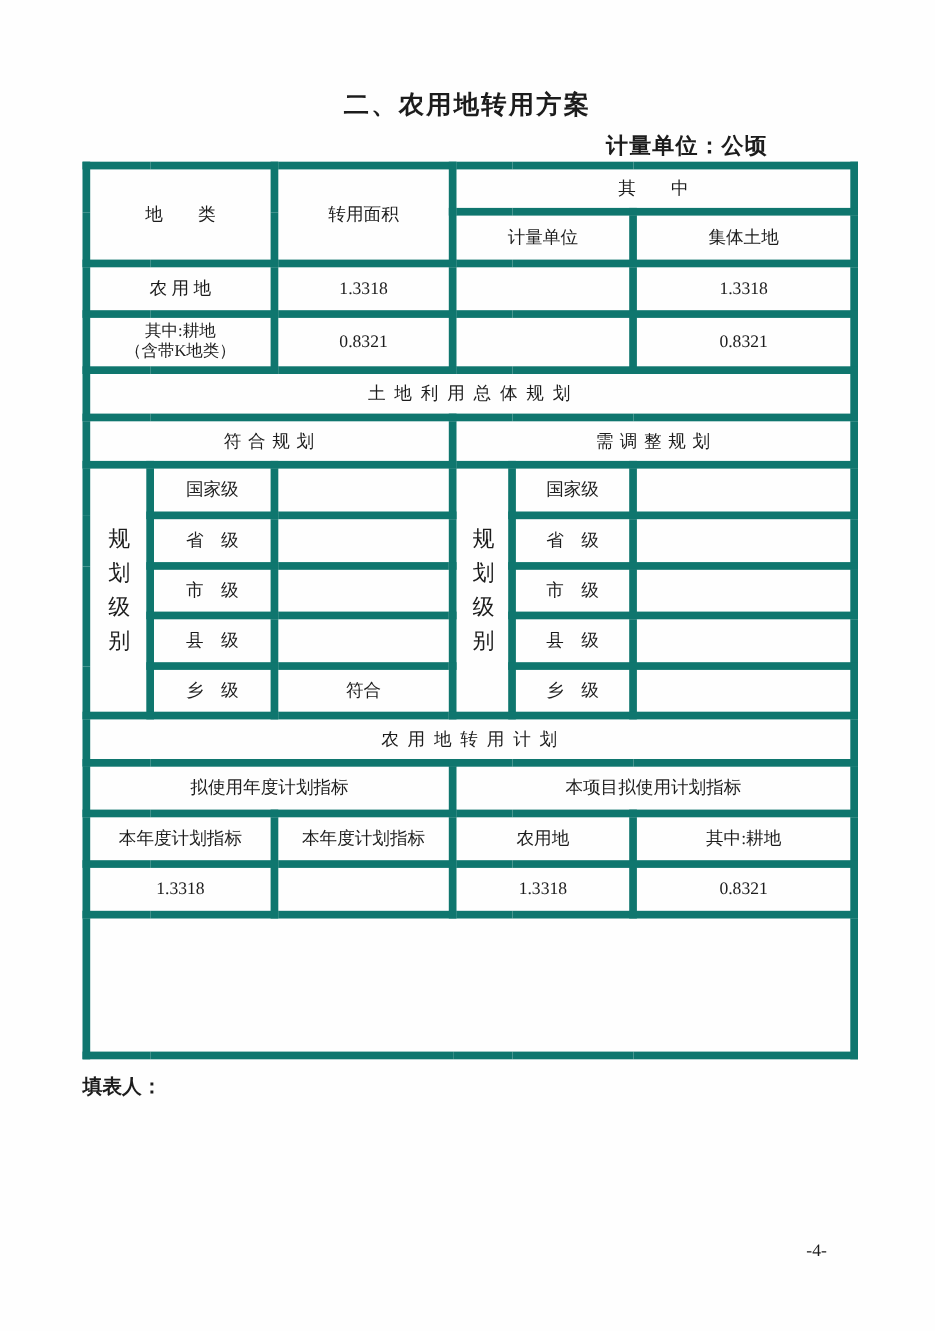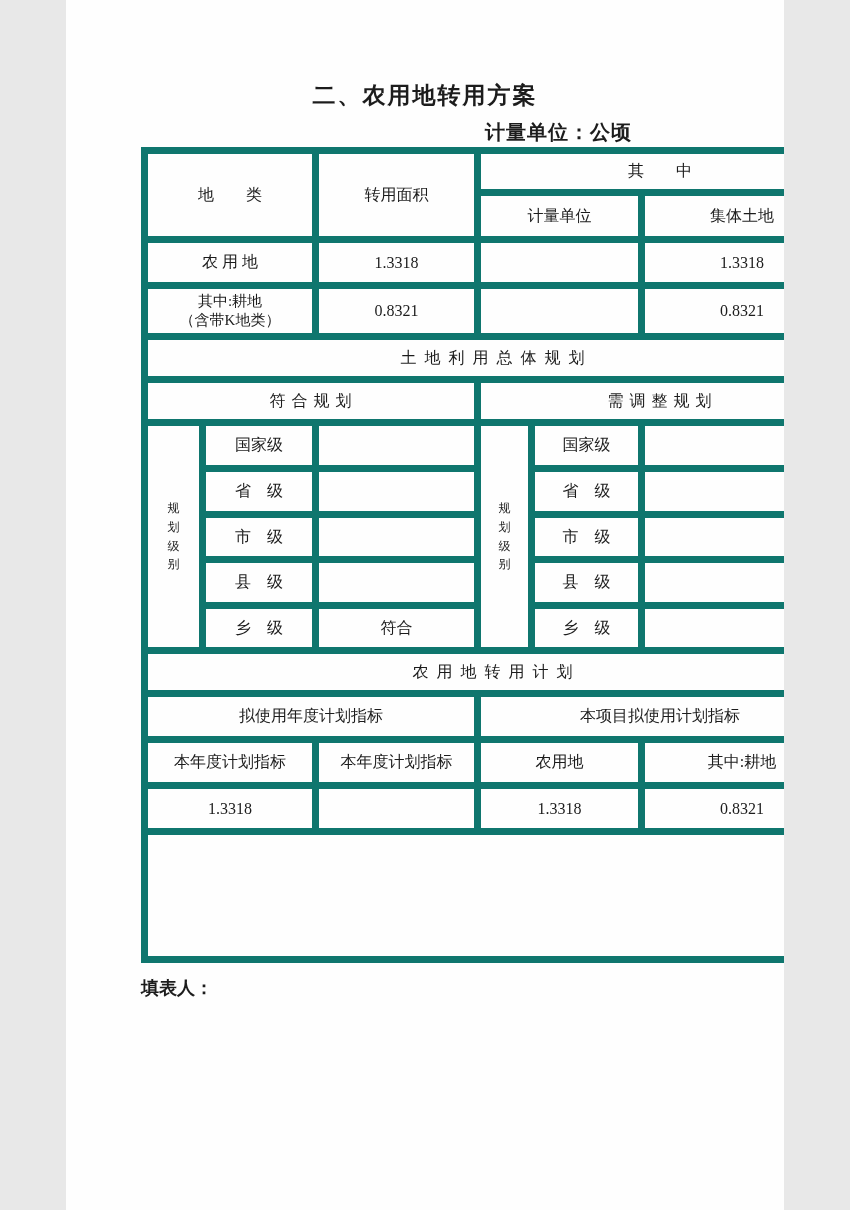--- a/index.html
+++ b/index.html
@@ -1,18 +1,18 @@
 <!DOCTYPE html>
 <html><head>
 <meta charset="utf-8">
 <style>
   html, body { margin: 0; padding: 0; background: #e8e8e8; }
   .sheet {
     position: relative;
-    width: 718px;
+    width: 850px;
     height: 1210px;
     margin: 0 auto;
     background: #fefefe;
     font-family: "Liberation Serif", serif;
     color: #1c1c1c;
     overflow: hidden;
     text-decoration: underline;
   }
   .doc-title {
     position: absolute;
@@ -53,21 +53,21 @@
     overflow: hidden;
   }
   td.section-title { letter-spacing: 2px; }
   td.sub-header { letter-spacing: 1px; }
   .two-line-label { font-size: 15px; line-height: 1.3; }
   .vert-label {
     width: 18px;
     margin: 16px auto;
     word-break: break-all;
     line-height: 1.55;
-    font-size: 12px;
+    font-size: 20px;
   }
   .num-val { font-size: 16px; }
   .preparer {
     position: absolute;
     top: 976px;
     left: 75px;
     font-size: 18px;
     font-weight: bold;
   }
   .page-number {

